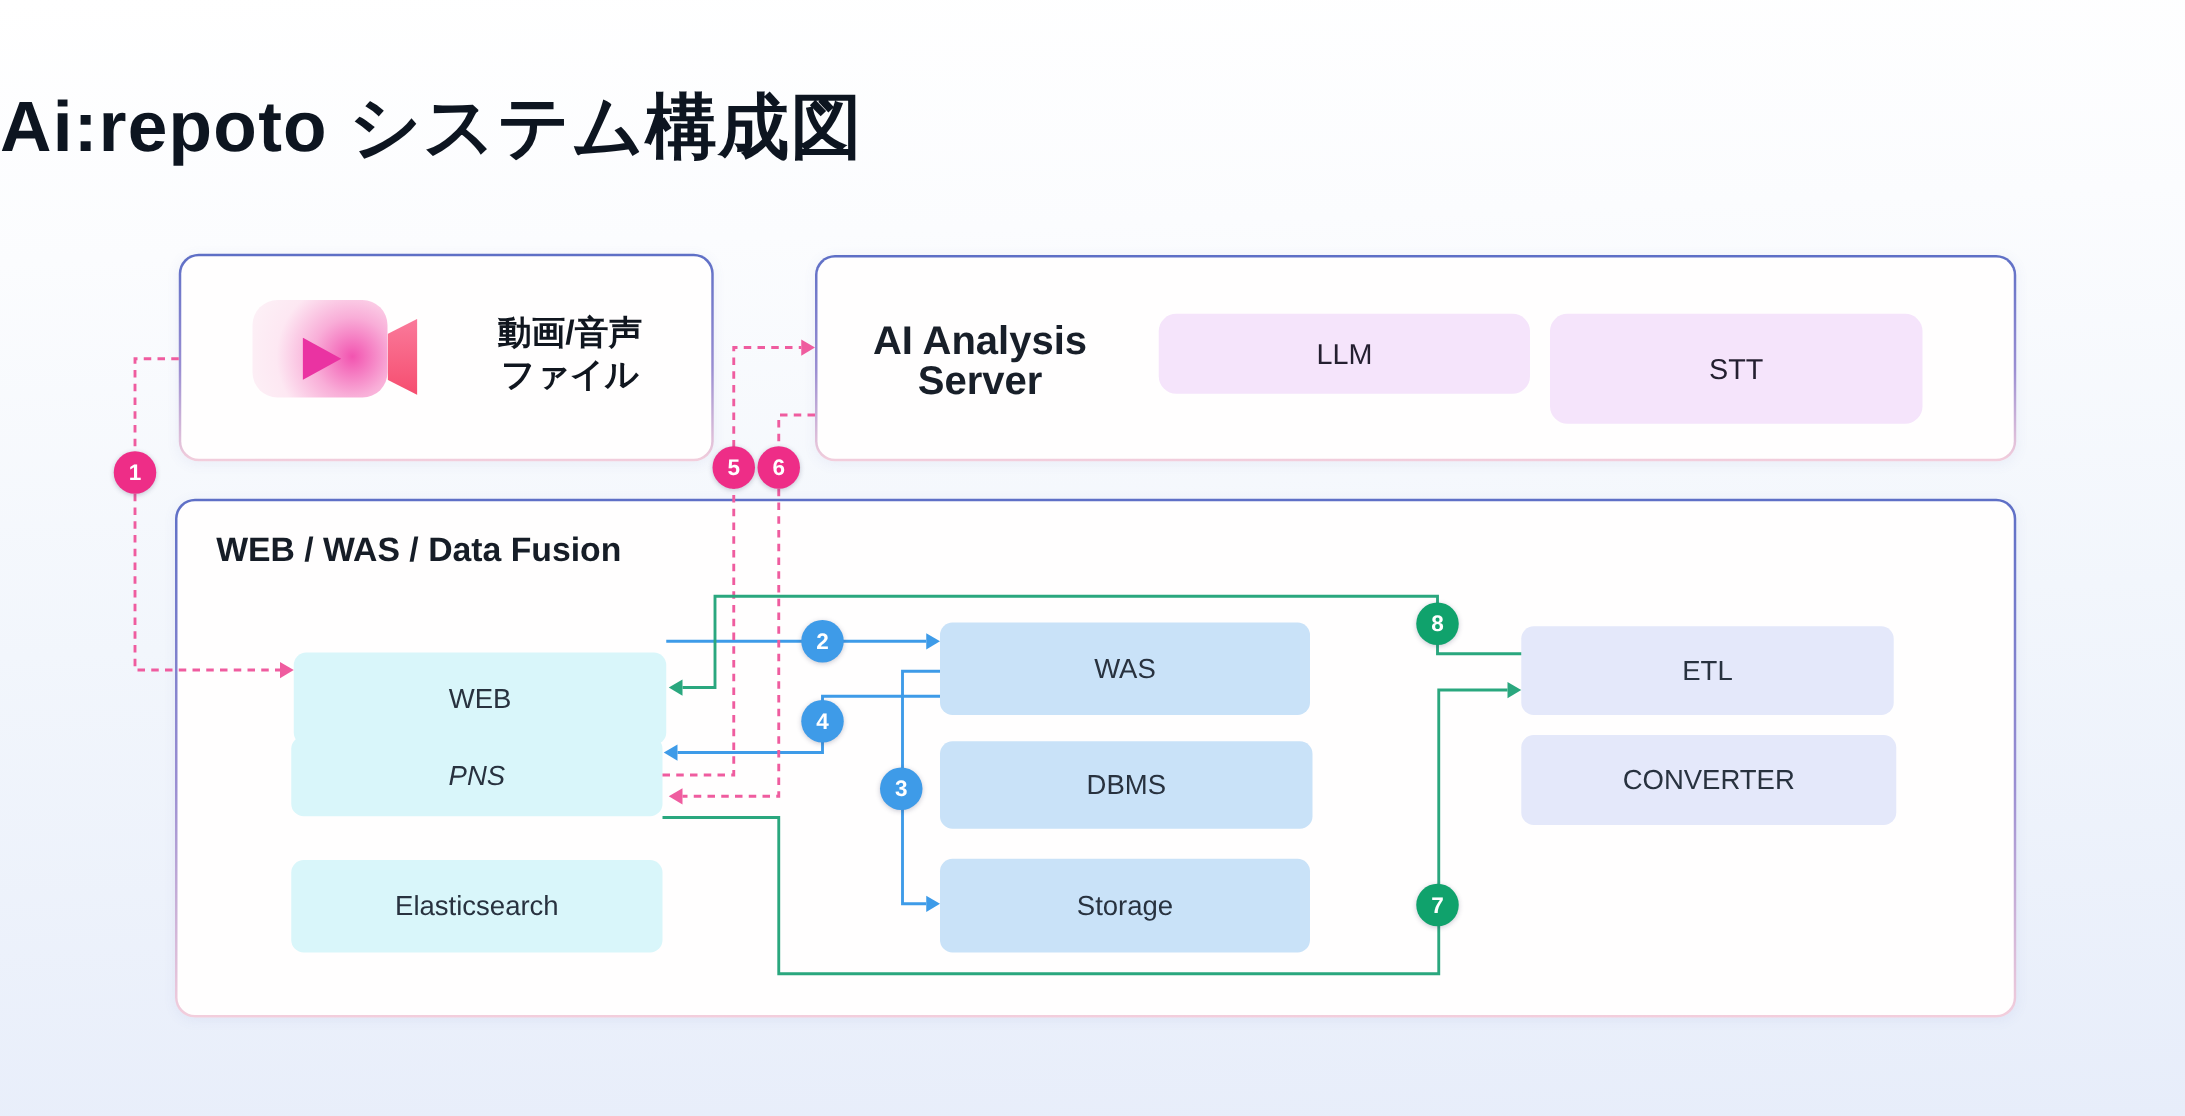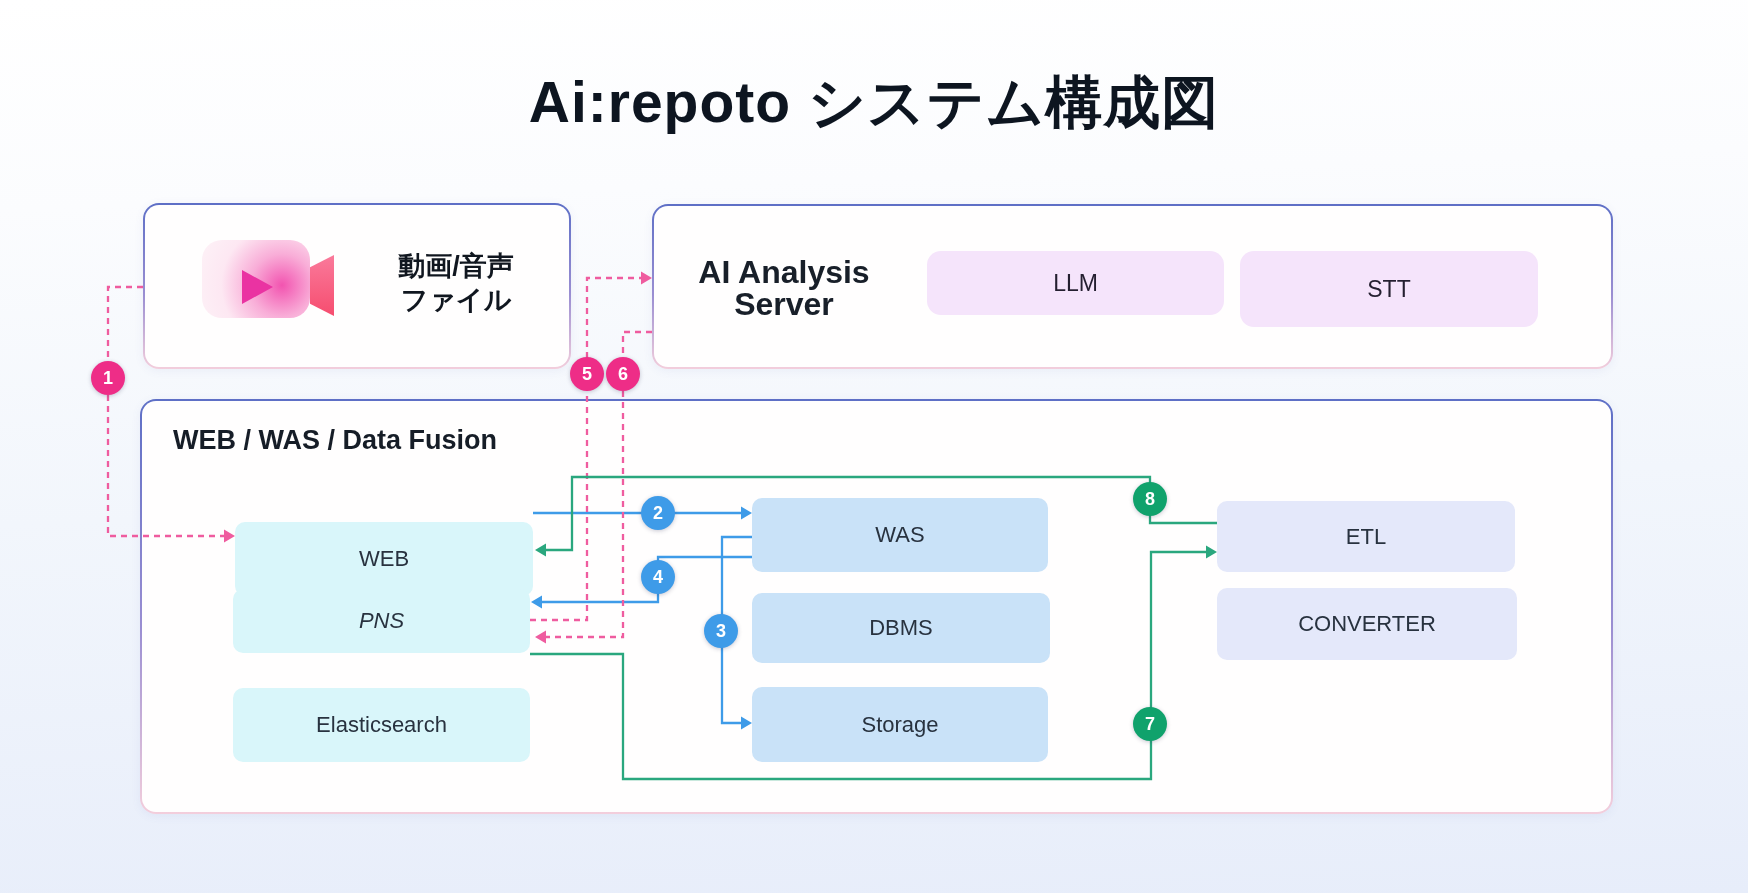--- a/index.html
+++ b/index.html
@@ -6,21 +6,21 @@
   body{
     width:1748px;height:893px;
     font-family:"Liberation Sans","DejaVu Sans",sans-serif;
     background:#eef2fb;
   }
   .canvas{
     position:relative;width:1748px;height:893px;overflow:hidden;
     background:linear-gradient(178deg,#ffffff 0%,#fbfcfe 22%,#f2f6fc 55%,#e7edfa 100%);
   }
   .title{
-    position:absolute;left:0;top:70px;width:1748px;text-align:center;
+    position:absolute;left:0;top:70px;width:1748px;
     font-size:57px;line-height:64px;font-weight:800;color:#0d1520;letter-spacing:1px;
   }
   
   .gbox{position:absolute;border-radius:16px;padding:2px;
     background:linear-gradient(180deg,#5e6fc6 0%,#9a8ed2 55%,#f3cedc 100%);
     box-shadow:0 2px 10px rgba(90,100,180,0.08);}
   .gbox-inner{position:relative;width:100%;height:100%;box-sizing:border-box;
     background:#fffefe;border-radius:14px;}
   .box-media{left:143px;top:203px;width:424px;height:162px;}
   .box-ai{left:652px;top:204px;width:957px;height:161px;}
@@ -44,21 +44,21 @@
 
   
   .node{position:absolute;display:flex;align-items:center;justify-content:center;
     border-radius:10px;font-size:22px;font-weight:500;color:#28323f;}
   .node-pinklav{background:#f5e4fb;border-radius:14px;font-size:23px;color:#241f30;}
   .node-cyan{background:#d9f6fa;}
   .node-blue{background:#c9e2f8;}
   .node-lav{background:#e4e8fa;}
 
   .n-llm{left:273px;top:45px;width:297px;height:64px;position:absolute;display:flex;align-items:center;justify-content:center;}
-  .n-stt{left:586px;top:45px;width:298px;height:76px;position:absolute;display:flex;align-items:center;justify-content:center;}
+  .n-stt{left:586px;top:45px;width:298px;height:88px;position:absolute;display:flex;align-items:center;justify-content:center;}
 
   .n-web{left:235px;top:522px;width:298px;height:74px;}
   .n-pns{left:233px;top:589px;width:297px;height:64px;font-style:italic;}
   .n-es{left:233px;top:688px;width:297px;height:74px;}
   .n-was{left:752px;top:498px;width:296px;height:74px;}
   .n-dbms{left:752px;top:593px;width:298px;height:70px;}
   .n-storage{left:752px;top:687px;width:296px;height:75px;}
   .n-etl{left:1217px;top:501px;width:298px;height:71px;text-align:right;}
   .n-conv{left:1217px;top:588px;width:300px;height:72px;}
 

